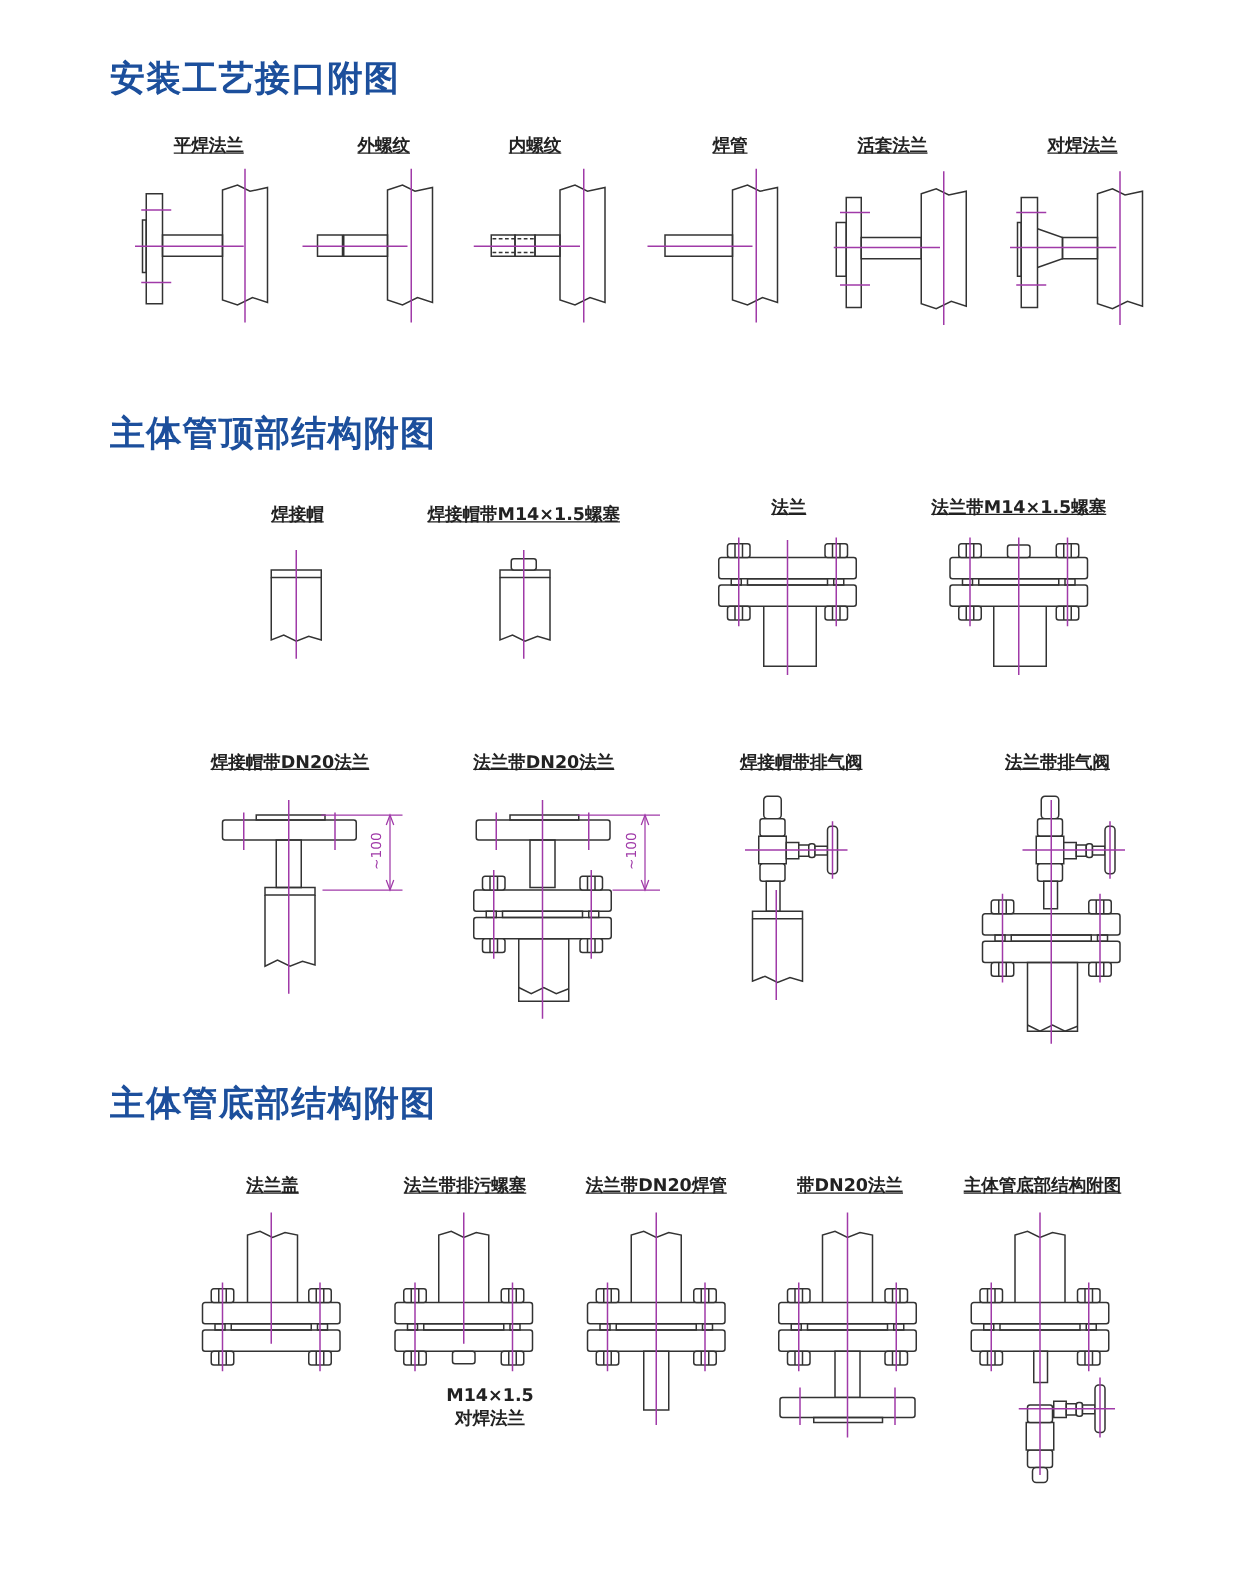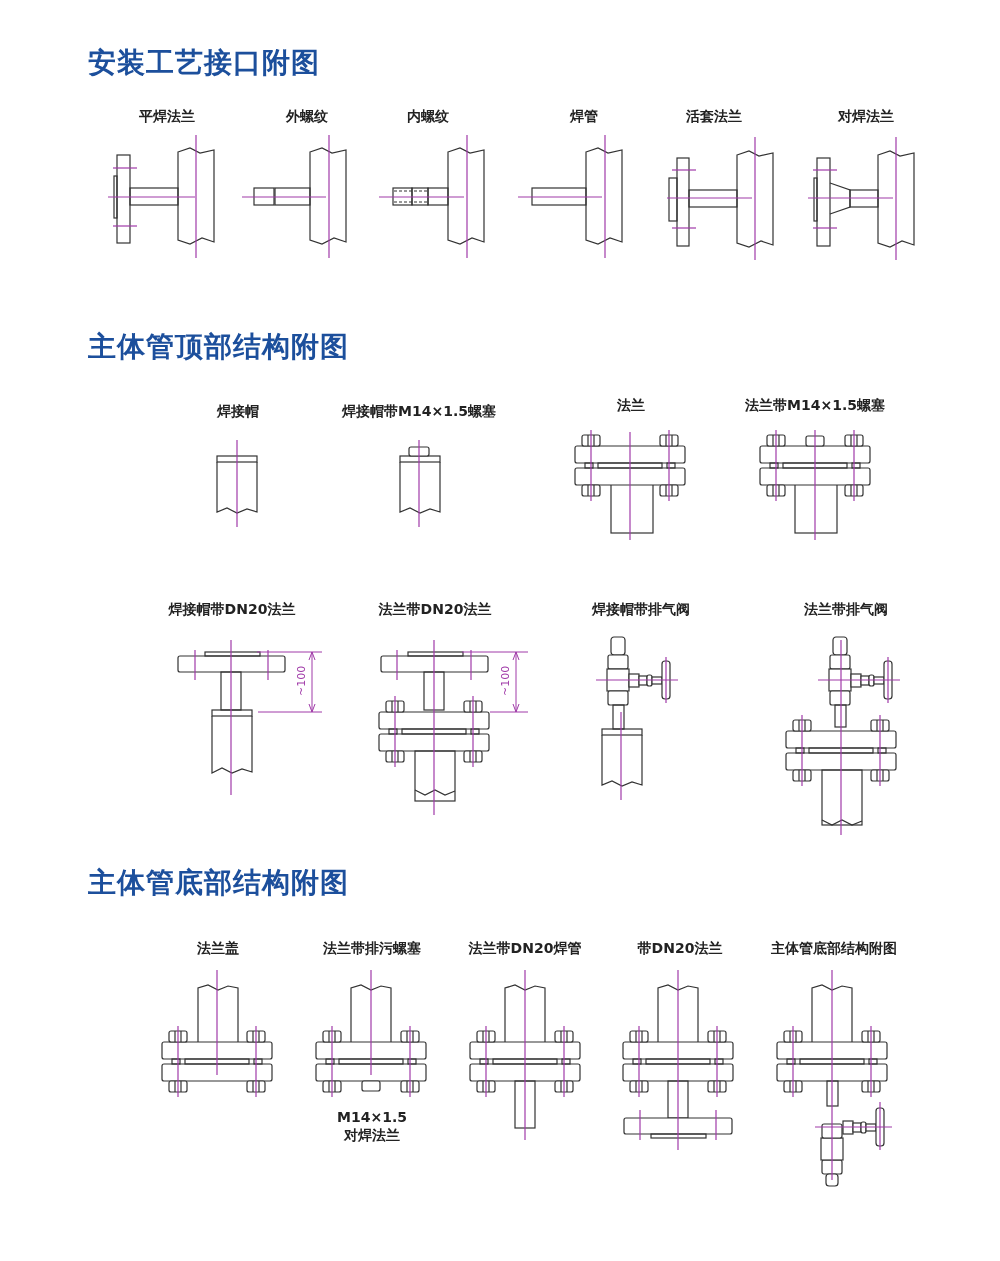--- a/index.html
+++ b/index.html
@@ -1,21 +1,21 @@
 <!DOCTYPE html>
 <html><head>
 <meta charset="utf-8">
 <style>
   html, body { margin:0; padding:0; background:#ffffff; }
   body { width:1000px; height:1261px; position:relative; overflow:hidden;
          font-family:"DejaVu Sans","Liberation Sans",sans-serif; }
   .section-title { position:absolute; left:88px; font-size:28px; font-weight:bold;
          color:#1c4f9c; letter-spacing:1px; }
   .lbl { position:absolute; font-size:14px; font-weight:bold; color:#222; white-space:nowrap;
-         transform:translateX(-50%); }
+         transform:translateX(-50%);text-decoration:underline; }
   .note { position:absolute; font-size:14px; font-weight:bold; color:#222; line-height:18px; text-align:center;
           transform:translateX(-50%); }
   svg.draw { position:absolute; left:0; top:0; }
   .o { fill:none; stroke:#333; stroke-width:1.2; }
   .of { fill:#fff; stroke:#333; stroke-width:1.2; }
   .c { stroke:#a03aa8; stroke-width:1.2; fill:none; }
   .dim { stroke:#a03aa8; stroke-width:1; fill:none; }
   .dimtxt { fill:#a03aa8; font-size:11px; font-family:"DejaVu Sans",sans-serif; }
 </style>
 </head>
@@ -40,21 +40,21 @@
 <div class="lbl" style="left:435px;top:601px">法兰带DN20法兰</div>
 <div class="lbl" style="left:641px;top:601px">焊接帽带排气阀</div>
 <div class="lbl" style="left:846px;top:601px">法兰带排气阀</div>
 
 <div class="lbl" style="left:218px;top:940px">法兰盖</div>
 <div class="lbl" style="left:372px;top:940px">法兰带排污螺塞</div>
 <div class="lbl" style="left:525px;top:940px">法兰带DN20焊管</div>
 <div class="lbl" style="left:680px;top:940px">带DN20法兰</div>
 <div class="lbl" style="left:834px;top:940px">主体管底部结构附图</div>
 
-<div class="note" style="left:372px;top:1108px">
+<div class="note" style="left:392px;top:1108px">
   <div>M14×1.5</div>
   <div>对焊法兰</div>
 </div>
 
 <svg class="draw" width="1000" height="1261" viewBox="0 0 1000 1261">
   <defs>
 
     <g id="wall">
       <path class="o" d="M0,4 L12,0 L22,5 L36,2 L36,94 L24,90 L12,96 L0,92 Z"></path>
     </g>

